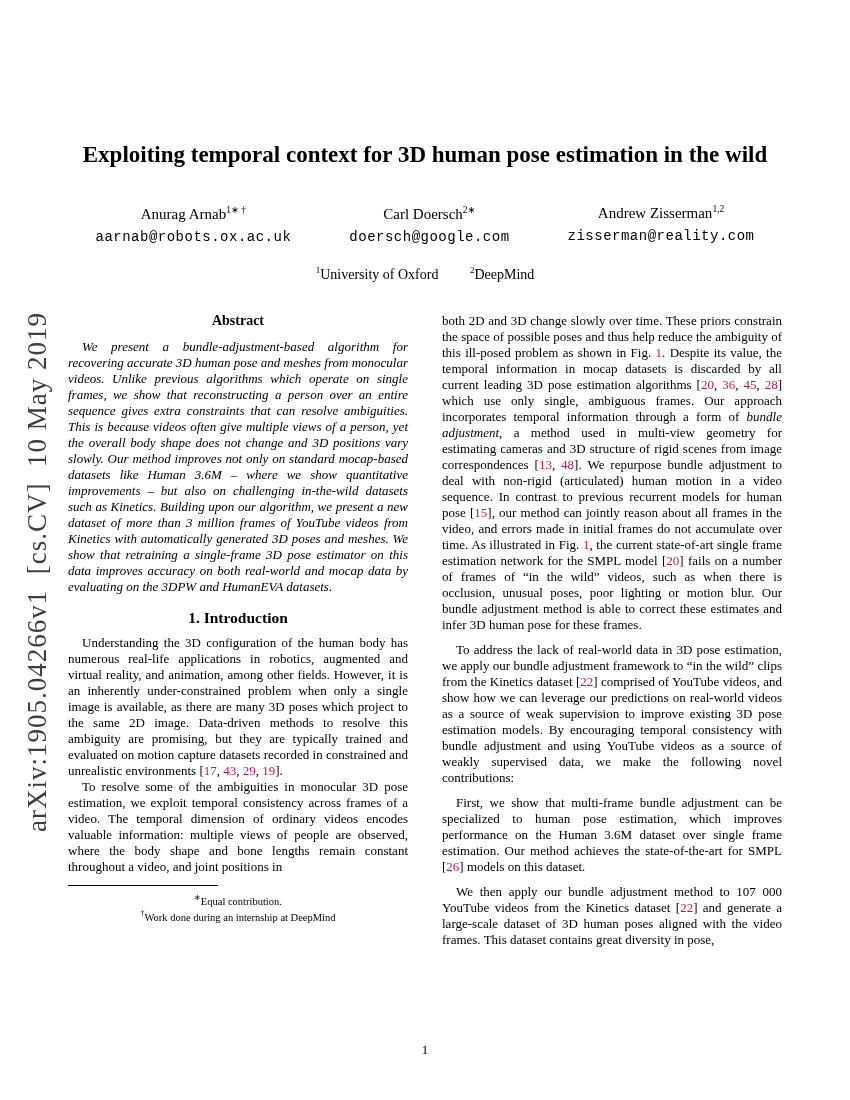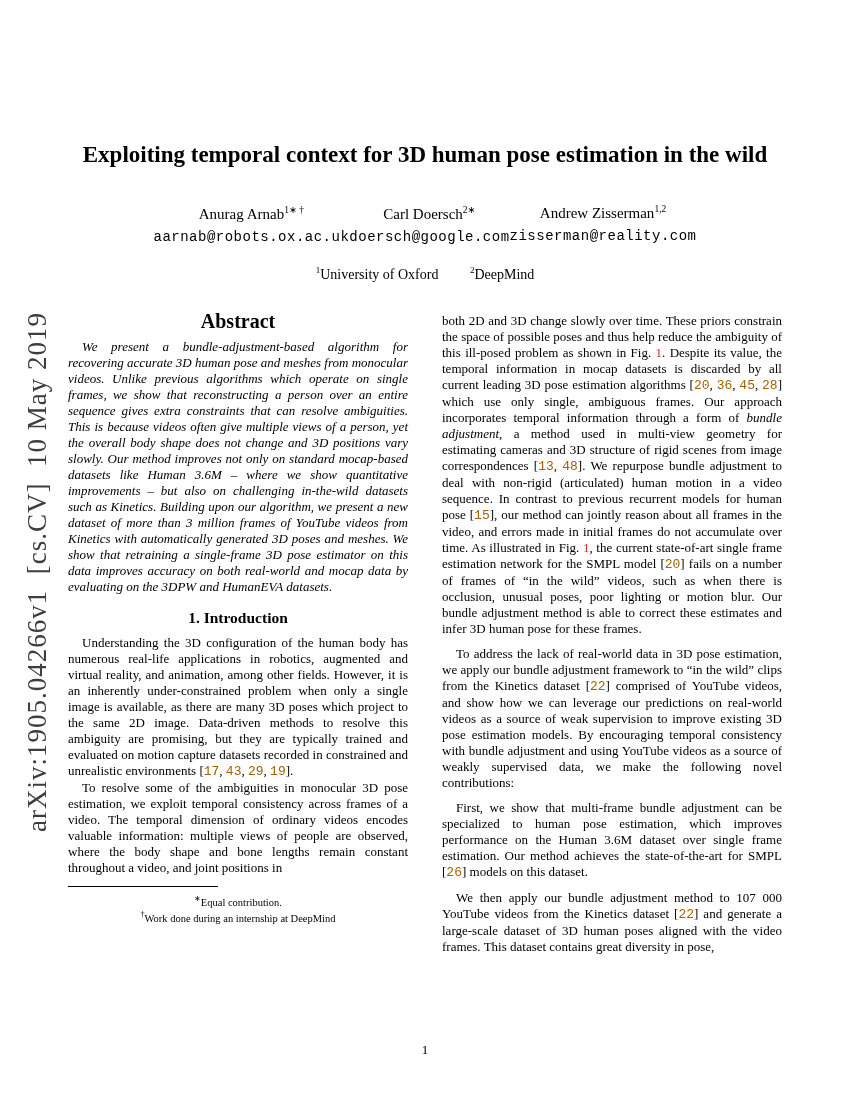--- a/index.html
+++ b/index.html
@@ -14,49 +14,49 @@
     position:absolute; left:37px; top:572px;
     transform:translate(-50%,-50%) rotate(-90deg);
     white-space:pre; font-size:27px; letter-spacing:1px; color:#3d3d3d;
     font-family:"Liberation Serif", serif;
   }
   .title {
     margin-top:142px; text-align:center;
     font-size:23px; font-weight:bold;
   }
   .authors {
-    margin-top:36px; display:flex; justify-content:center; 
+    margin-top:36px; display:flex; justify-content:center; gap:58px;
   }
   .author { text-align:center; }
   .author-name { font-size:15px; }
   .author-name sup { font-size:9.5px; }
   .author-email {
     margin-top:6px; font-family:"Liberation Mono", monospace;
     font-size:14px; letter-spacing:0.5px;
   }
   .affiliations { margin-top:20px; text-align:center; font-size:14px; }
   .affiliations .aff { margin:0 14px; }
   .affiliations sup { font-size:9px; }
 
   .columns {
     margin:30px 68px 0 68px; display:flex; gap:34px;
     text-align:justify; font-size:13px; line-height:16px;
   }
   .col { width:340px; }
 
-  .abstract-heading { text-align:center; font-weight:bold; font-size:20px; margin-bottom:10px; }
+  .abstract-heading { text-align:center; font-weight:bold; font-size:14px; margin-bottom:10px; }
   .abstract-text { font-style:italic; text-indent:14px; }
 
   .section-heading { font-weight:bold; font-size:15.5px; margin:15px 0 9px 0; text-align:center; }
 
   .para { text-indent:14px; }
   .para.no-indent { text-indent:0; }
   .para.gap { margin-top:9px; }
 
-  .cite { color:#a16207;font-family:Liberation Mono, monospace; }
+  .cite { color:#be185d; }
   .fig  { color:#d92b2b; }
   .it   { font-style:italic; }
 
   .footnotes { margin-top:10px; font-size:10.5px; line-height:13px; text-align:center; }
   .footnote-rule { width:150px; border:0; border-top:1px solid #000; margin-bottom:5px; }
   .footnotes sup { font-size:8px; }
 
   .page-number {
     position:absolute; left:0; right:0; top:1042px;
     text-align:center; font-size:13px;

